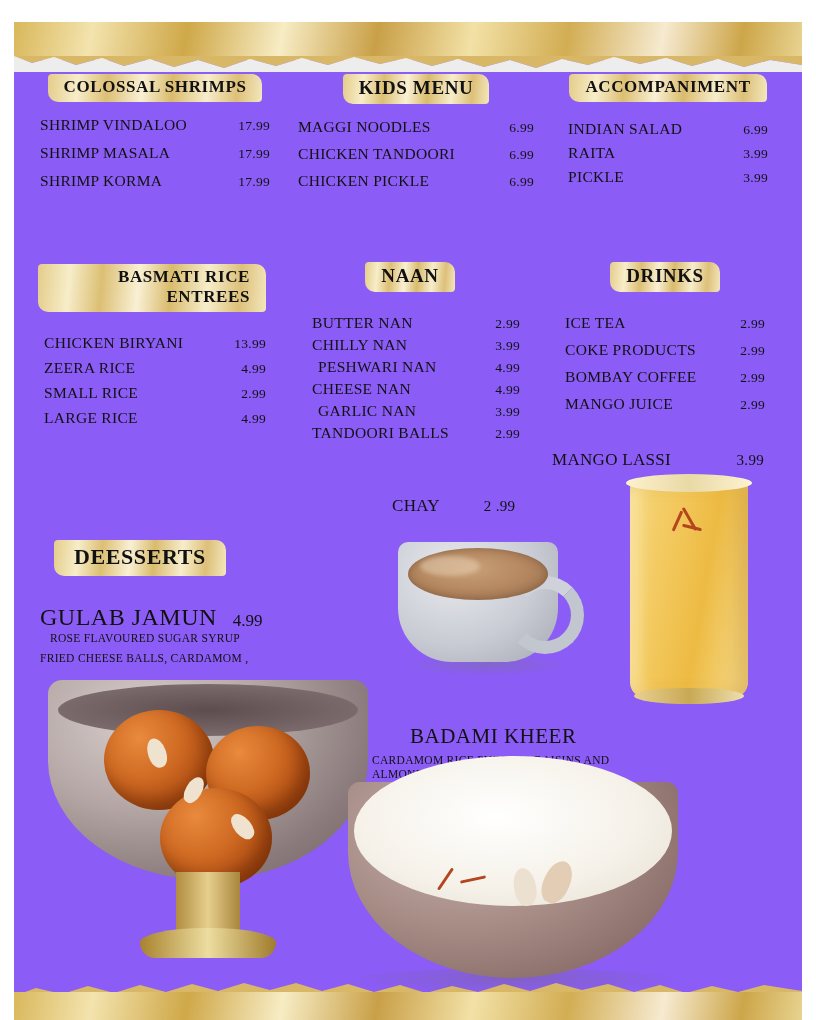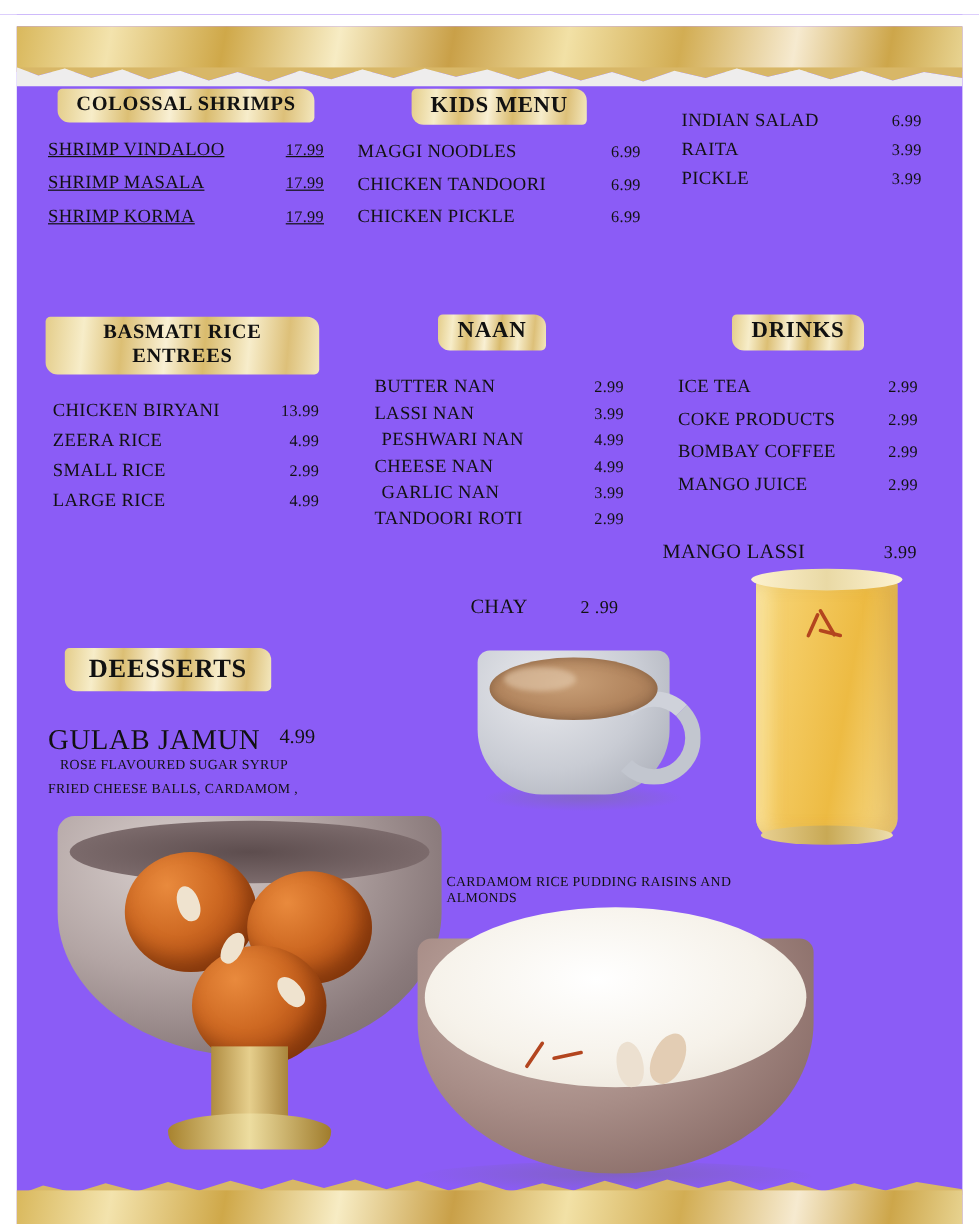--- a/index.html
+++ b/index.html
@@ -272,21 +272,21 @@
   <div class="gold-band gold-top"></div>
   <svg class="torn torn-under-top" viewBox="0 0 788 16" preserveAspectRatio="none">
     <path d="M0,0 L18,7 L40,1 L62,9 L88,2 L110,10 L136,3 L160,11 L184,4 L210,12 L236,3 L262,10 L288,2 L314,9 L340,1 L366,8 L392,2 L418,10 L444,3 L470,11 L496,4 L522,12 L548,3 L574,9 L600,1 L626,8 L652,2 L678,10 L704,3 L730,11 L756,4 L788,9 L788,0 Z" fill="#d8b767"></path>
     <path d="M0,0 L18,7 L40,1 L62,9 L88,2 L110,10 L136,3 L160,11 L184,4 L210,12 L236,3 L262,10 L288,2 L314,9 L340,1 L366,8 L392,2 L418,10 L444,3 L470,11 L496,4 L522,12 L548,3 L574,9 L600,1 L626,8 L652,2 L678,10 L704,3 L730,11 L756,4 L788,9 L788,16 L0,16 Z" fill="#eeeded"></path>
   </svg>
 
   <div class="sec" style="left:40px; top:62px; width:230px;">
     <div style="text-align:center;">
       <span class="pill h1">COLOSSAL SHRIMPS</span>
     </div>
-    <div class="items" style="margin-top:14px;text-decoration:underline;">
+    <div class="items" style="margin-top:14px;">
       <div class="row" style="margin-bottom:10px;">
         <span class="nm">SHRIMP VINDALOO</span>
         <span class="pr">17.99</span>
       </div>
       <div class="row" style="margin-bottom:10px;">
         <span class="nm">SHRIMP MASALA</span>
         <span class="pr">17.99</span>
       </div>
       <div class="row">
         <span class="nm">SHRIMP KORMA</span>
@@ -309,38 +309,41 @@
         <span class="pr">6.99</span>
       </div>
       <div class="row">
         <span class="nm">CHICKEN PICKLE</span>
         <span class="pr">6.99</span>
       </div>
     </div>
   </div>
 
   <div class="sec" style="left:568px; top:62px; width:200px;">
+    <div style="text-align:center;">
+      <span class="pill h1">ACCOMPANIMENT</span>
+    </div>
     <div class="items" style="margin-top:18px;">
       <div class="row" style="margin-bottom:6px;">
         <span class="nm">INDIAN SALAD</span>
         <span class="pr">6.99</span>
       </div>
       <div class="row" style="margin-bottom:6px;">
         <span class="nm">RAITA</span>
         <span class="pr">3.99</span>
       </div>
       <div class="row">
         <span class="nm">PICKLE</span>
         <span class="pr">3.99</span>
       </div>
     </div>
   </div>
 
   <div class="sec" style="left:38px; top:252px; width:228px;">
-    <div style="text-align:center;border-radius:21px;">
+    <div style="text-align:right;border-radius:21px;">
       <span class="pill h1">BASMATI RICE ENTREES</span>
     </div>
     <div class="items" style="margin-top:22px; padding-left:6px;">
       <div class="row" style="margin-bottom:7px;">
         <span class="nm">CHICKEN BIRYANI</span>
         <span class="pr">13.99</span>
       </div>
       <div class="row" style="margin-bottom:7px;">
         <span class="nm">ZEERA RICE</span>
         <span class="pr">4.99</span>
@@ -359,37 +362,37 @@
   <div class="sec" style="left:300px; top:250px; width:220px;">
     <div style="text-align:center;">
       <span class="pill h2">NAAN</span>
     </div>
     <div class="items" style="margin-top:22px; padding-left:12px;">
       <div class="row" style="margin-bottom:4px;">
         <span class="nm">BUTTER NAN</span>
         <span class="pr">2.99</span>
       </div>
       <div class="row" style="margin-bottom:4px;">
-        <span class="nm">LASSI NAN</span>
+        <span class="nm">CHILLY NAN</span>
         <span class="pr">3.99</span>
       </div>
       <div class="row" style="margin-bottom:4px; padding-left:6px;">
         <span class="nm">PESHWARI NAN</span>
         <span class="pr">4.99</span>
       </div>
       <div class="row" style="margin-bottom:4px;">
         <span class="nm">CHEESE NAN</span>
         <span class="pr">4.99</span>
       </div>
       <div class="row" style="margin-bottom:4px; padding-left:6px;">
         <span class="nm">GARLIC NAN</span>
         <span class="pr">3.99</span>
       </div>
       <div class="row">
-        <span class="nm">TANDOORI ROTI</span>
+        <span class="nm">TANDOORI BALLS</span>
         <span class="pr">2.99</span>
       </div>
     </div>
   </div>
 
   <div class="sec" style="left:565px; top:250px; width:200px;">
     <div style="text-align:center;">
       <span class="pill h2">DRINKS</span>
     </div>
     <div class="items" style="margin-top:22px;">
@@ -424,29 +427,30 @@
       <span class="nm" style="font-size:17px;">CHAY</span>
       <span class="pr" style="font-size:15px;margin-left:44px;">2 .99</span>
     </div>
   </div>
 
   <div class="sec" style="left:54px; top:528px;">
     <span class="pill" style="font-size:22px; font-weight:bold; padding:4px 20px 6px 20px;">DEESSERTS</span>
   </div>
 
   <div class="sec" style="left:40px; top:592px; width:300px;">
-    <div style="display:flex; align-items:flex-start;font-family:Liberation Serif, serif;">
+    <div style="display:flex; align-items:flex-end;font-family:Liberation Serif, serif;">
       <span class="dish-title">GULAB JAMUN</span>
       <span class="dish-price">4.99</span>
     </div>
     <div class="dish-desc" style="padding-left:10px;">ROSE FLAVOURED SUGAR SYRUP</div>
     <div class="dish-desc" style="margin-top:6px;">FRIED CHEESE BALLS, CARDAMOM ,</div>
   </div>
 
   <div class="sec" style="left:372px; top:712px; width:290px;">
+    <div style="font-size:21px; letter-spacing:.5px; padding-left:38px;">BADAMI  KHEER</div>
     <div class="dish-desc" style="margin-top:4px;">CARDAMOM RICE PUDDING RAISINS AND ALMONDS</div>
     <div style="font-size:15px; padding-left:104px; margin-top:2px;">4.99</div>
   </div>
 
   <div class="photo" style="left:398px; top:530px; width:196px; height:140px;">
     <div class="mug-shadow"></div>
     <div class="mug-body">
       <div class="mug-handle"></div>
       <div class="mug-tea"></div>
       <div class="mug-foam"></div>

